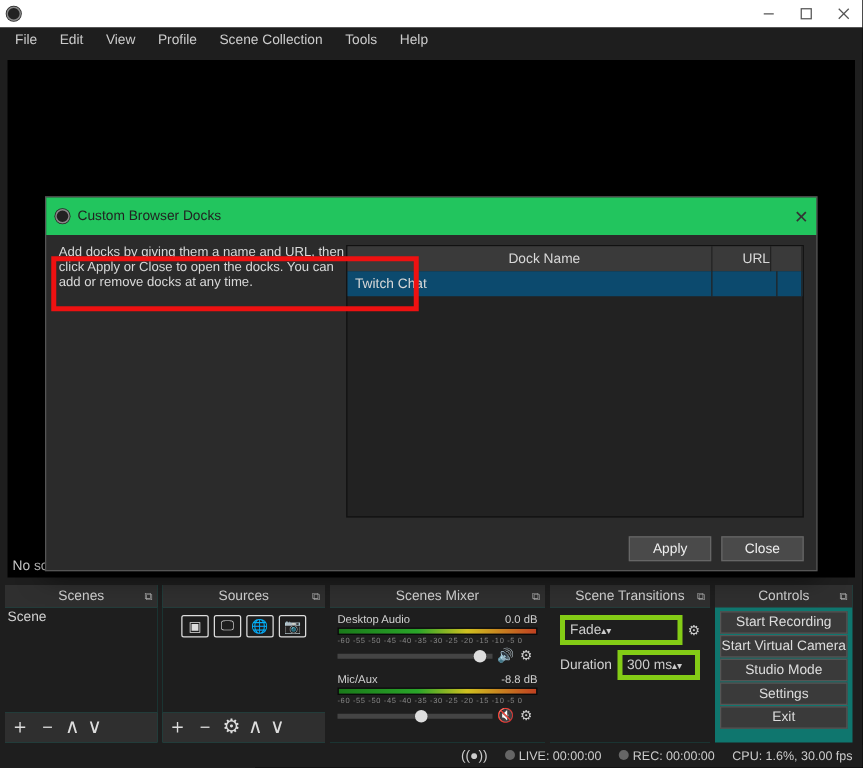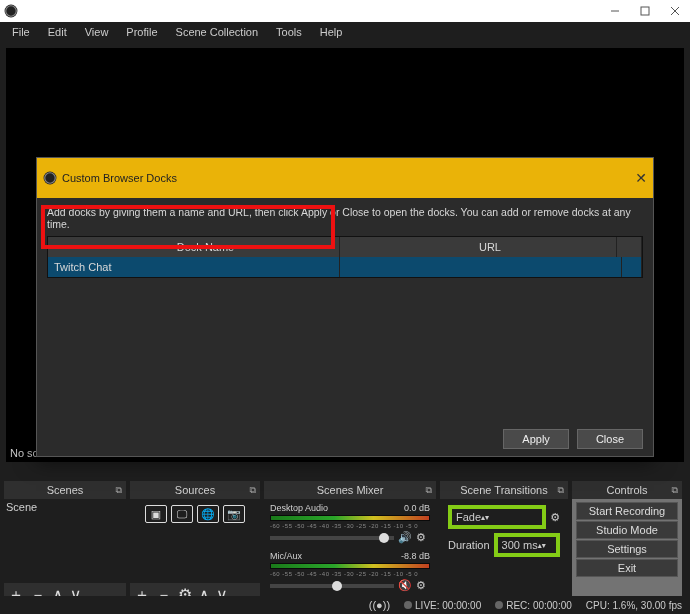--- a/index.html
+++ b/index.html
@@ -12,21 +12,21 @@
 .titlebar-btn { width:30px; height:22px; display:flex; align-items:center; justify-content:center; color:#555; }
 .titlebar-btn svg { width:10px; height:10px; }
 
 .menubar { height:20px; background:#1e1e1e; display:flex; align-items:center; padding:0 4px; gap:2px; }
 .menubar-item { padding:2px 8px; font-size:11px; color:#ccc; }
 
 .preview { background:#000; margin:6px; height:414px; position:relative; }
 .no-source { position:absolute; bottom:6px; left:6px; font-size:11px; color:#c8c8c8; }
 
 .panels { display:flex; padding:0 4px; gap:4px; }
-.panel { background:#737373; display:flex; flex-direction:column;margin-top:13px; }
+.panel { background:#0f766e; display:flex; flex-direction:column; }
 .panel-h { background:#2f2f2f; height:18px; display:flex; align-items:center; justify-content:center; font-size:11px; position:relative; }
 .panel-h .pop { position:absolute; right:4px; font-size:9px; color:#aaa; }
 
 .scenes { width:122px; }
 .sources { width:130px; }
 .mixer { width:172px; }
 .transitions { width:128px; }
 .controls { width:110px; }
 
 .panel-body { flex:1; background:#1e1e1e; padding:2px; font-size:11px; min-height:84px; }
@@ -48,24 +48,24 @@
 .trans-row { display:flex; align-items:center; padding:2px 4px; gap:4px; font-size:11px; }
 .trans-sel { flex:1; background:#1e1e1e; border:4px solid #84cc16; padding:2px 4px; font-size:11px; color:#ccc; display:flex; justify-content:flex-start; align-items:center; }
 .gear { color:#ccc; }
 
 .ctrl-btn { background:#3a3a3a; border:1px solid #555; color:#ddd; font-size:11px; height:18px; margin:1px 4px; display:flex; align-items:center; justify-content:center; }
 
 .statusbar { position:absolute; bottom:0; left:0; right:0; height:18px; background:#1e1e1e; display:flex; align-items:center; justify-content:flex-end; gap:14px; padding:0 8px; font-size:10px; color:#ccc; }
 .dot { width:8px; height:8px; border-radius:50%; background:#666; display:inline-block; margin-right:3px; }
 
 .dialog { position:absolute; left:36px; top:157px; width:618px; height:300px; background:#2b2b2b; border:1px solid #555; box-shadow:0 4px 20px rgba(0,0,0,.6); display:flex; flex-direction:column; }
-.dlg-title { height:40px; background:#eab308; color:#222; display:flex; align-items:center; padding:0 6px; font-size:11px; justify-content:space-between; }
+.dlg-title { height:30px; background:#22c55e; color:#222; display:flex; align-items:center; padding:0 6px; font-size:11px; justify-content:space-between; }
 .dlg-title-left { display:flex; align-items:center; gap:5px; }
 .dlg-title svg.obs { width:14px; height:14px; }
-.dlg-body { padding:8px 10px; flex:1; display:flex; flex-direction:column; font-size:11px; color:#d8d8d8; }
+.dlg-body { padding:8px 10px; flex:1; display:flex; flex-direction:row; font-size:11px; color:#d8d8d8; }
 .dlg-hint { font-size:10.5px; margin-bottom:6px; }
 .tbl { border:1px solid #111; background:#222; }
 .tbl-head { display:flex; background:#3a3a3a; height:20px; }
 .tbl-head div { display:flex; align-items:center; justify-content:center; font-size:11px; border-right:1px solid #222;padding-left:24px; }
 .col1 { width:292px; }
 .col2 { flex:1; }
 .col3 { width:20px; }
 .tbl-row { display:flex; height:20px; background:#0c4a6e; }
 .tbl-row div { padding:0 6px; display:flex; align-items:center; font-size:11px; border-right:1px solid #222; }
 .highlight { position:absolute; border:4px solid #e11; pointer-events:none; }
@@ -216,20 +216,21 @@
     </div>
   </div>
 
   <div class="panel controls">
     <div class="panel-h">
         <span>Controls</span>
         <span class="pop">⧉</span>
       </div>
     <div style="padding:2px 0;">
       <div class="ctrl-btn">Start Recording</div>
+      <div class="ctrl-btn">Start Virtual Camera</div>
       <div class="ctrl-btn">Studio Mode</div>
       <div class="ctrl-btn">Settings</div>
       <div class="ctrl-btn">Exit</div>
     </div>
   </div>
 </div>
 
 <div class="statusbar">
   <span style="font-size:11px;">((●))</span>
   <span><span class="dot"></span><span>LIVE: 00:00:00</span></span>

